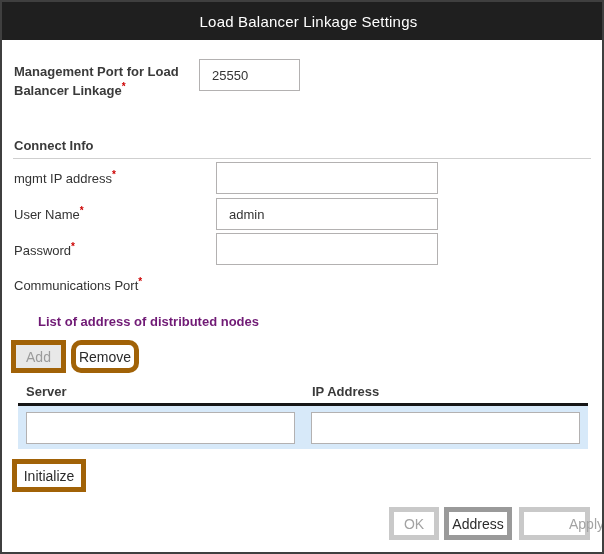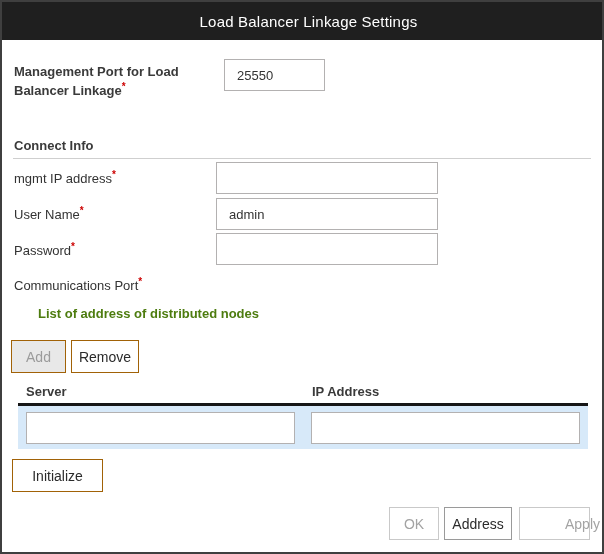--- a/index.html
+++ b/index.html
@@ -41,77 +41,77 @@
     position: absolute;
     height: 32px;
     border: 1px solid #b3b1b1;
     background: #fff;
     font-family: "Liberation Sans", "DejaVu Sans", sans-serif;
     font-size: 13px;
     color: #333;
     padding: 0 10px 0 12px;
     outline: none;
   }
-  .mgmt-port-input { left: 222px; top: 57px; width: 101px; height: 31px; }
+  .mgmt-port-input { left: 197px; top: 57px; width: 101px; height: 31px; }
 
   .section-head { position: absolute; left: 12px; top: 136px; font-weight: bold; color: #3a3a3a; }
   .section-divider {
     position: absolute; left: 11px; right: 11px; top: 156px;
     height: 1px; background: #cfcfcf;
   }
 
   .field-label { position: absolute; left: 12px; color: #333; }
   .fl-0 { top: 169px; } .fl-1 { top: 205px; } .fl-2 { top: 241px; } .fl-3 { top: 276px; }
   .fi-0 { left: 214px; top: 160px; width: 222px; }
   .fi-1 { left: 214px; top: 196px; width: 222px; }
   .fi-2 { left: 214px; top: 231px; width: 222px; }
   .fi-3 { left: 214px; top: 266px; width: 102px; }
 
-  .nodes-head { position: absolute; left: 12px; top: 304px; font-weight: bold; color: #4d7c0f; padding-left: 24px; }
+  .nodes-head { position: absolute; left: 12px; top: 312px; font-weight: bold; color: #701a75; padding-left: 24px; }
 
   .btn {
     position: absolute;
     height: 33px;
     background: #ffffff;
-    border: 1px solid #a16207;
+    border: 5px solid #a16207;
     font-family: "Liberation Sans", "DejaVu Sans", sans-serif;
     font-size: 14px;
     color: #2b2b2b;
     cursor: pointer;
     text-align: center;
   }
   .btn-disabled {
     background: #e8e8e8;
     color: #9b9b9b;
     cursor: default;
   }
   .btn-ghost-disabled {
     background: #ffffff;
     color: #a3a3a3;
     border-color: #c9c9c9;
     cursor: default;
   }
   .btn-add    { left: 9px;  top: 338px; width: 55px; }
-  .btn-remove { left: 69px; top: 338px; width: 68px; }
+  .btn-remove { left: 69px; top: 338px; width: 68px; border-radius: 10px; }
 
   .col-head { position: absolute; top: 382px; font-weight: bold; color: #3a3a3a; }
   .col-head-server { left: 24px; }
   .col-head-ip     { left: 310px; }
   .table-rule {
     position: absolute; left: 16px; top: 401px; width: 570px; height: 3px;
     background: #161616;
   }
   .selected-row {
     position: absolute; left: 16px; top: 404px; width: 570px; height: 43px;
     background: #d7e9f9;
   }
   .row-input-server { left: 24px;  top: 410px; width: 269px; height: 31px; border-color: #c3c3c3; }
   .row-input-ip     { left: 309px; top: 410px; width: 269px; height: 31px; border-color: #c3c3c3; }
 
-  .btn-initialize { left: 10px; top: 457px; width: 91px; }
+  .btn-initialize { left: 10px; top: 457px; width: 74px; }
   .btn-ok     { left: 387px; top: 505px; width: 50px; }
   .btn-cancel { left: 442px; top: 505px; width: 68px; border-color: #9a9a9a; }
   .btn-apply  { left: 517px; top: 505px; width: 71px; padding-left: 45px; }
 </style>
 </head>
 <body>
 
 <div class="dialog">
 
   <div class="titlebar">

